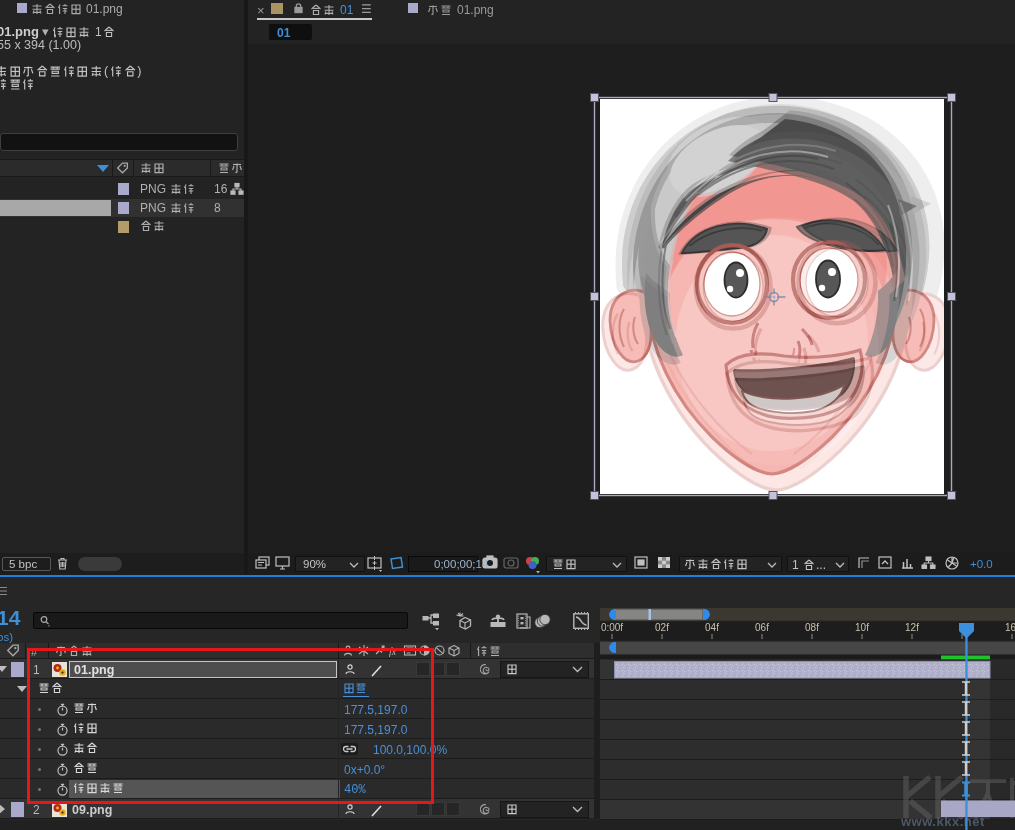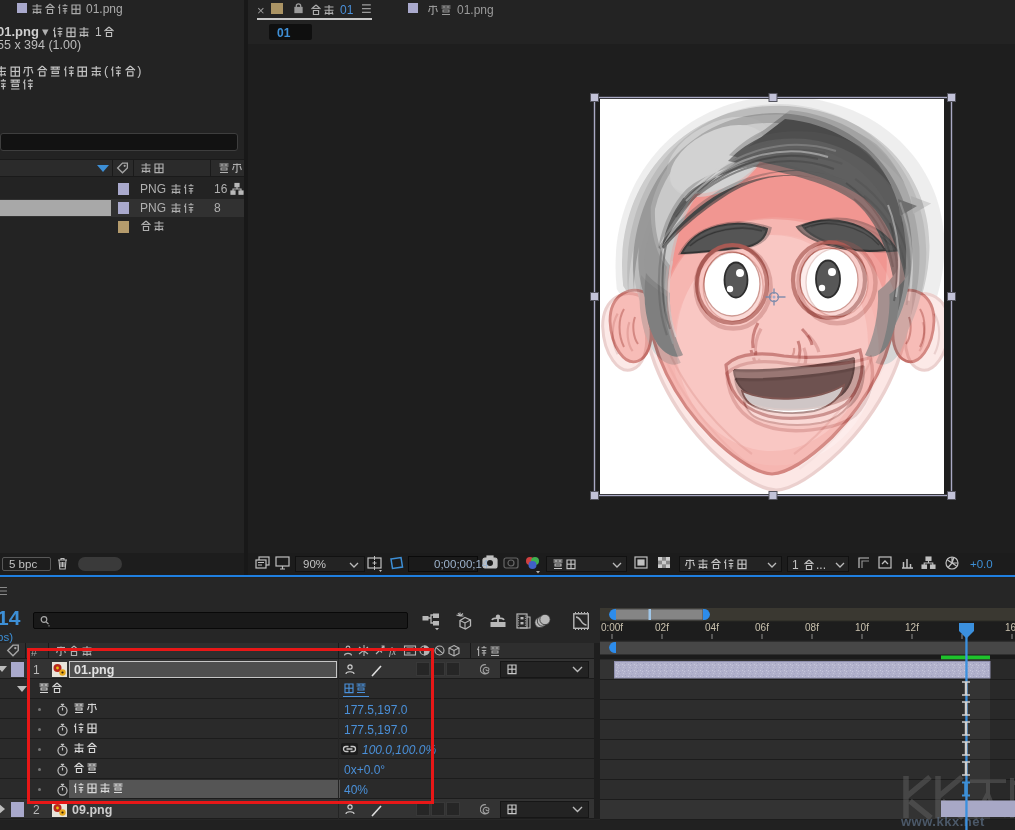--- a/index.html
+++ b/index.html
@@ -630,28 +630,28 @@
 <div class="lb" style="left:344px;top:762.5px;color:#4a90d9;font-size:12px;">0x+0.0°</div>
 <div class="lb" style="left:73px;top:782px;color:#dadada;font-size:12.5px;"><svg class="cj" width="12" height="12" viewBox="0 0 12 12">
       <use href="#g5"></use>
     </svg><svg class="cj" width="12" height="12" viewBox="0 0 12 12">
       <use href="#g1"></use>
     </svg><svg class="cj" width="12" height="12" viewBox="0 0 12 12">
       <use href="#g2"></use>
     </svg><svg class="cj" width="12" height="12" viewBox="0 0 12 12">
       <use href="#g6"></use>
     </svg></div>
-<div class="lb" style="left:344px;top:782.5px;color:#4a90d9;font-size:12px;">40%</div>
+<div class="lb" style="left:344px;top:782.5px;color:#4a90d9;font-size:12px;font-family:Liberation Mono, monospace;">40%</div>
 <svg class="abs" style="left:341px;top:743px" width="17" height="12" viewBox="0 0 17 12">
 <rect width="17" height="12" rx="2" fill="#1c1c1c"></rect>
 <g fill="none" stroke="#c9c9c9" stroke-width="1.3">
       <path d="M7.5 8.5 5 8.5a2.5 2.5 0 1 1 0-5h2.5M9.5 3.5H12a2.5 2.5 0 1 1 0 5H9.5M5.5 6h6"></path>
     </g>
   </svg>
-<div class="lb" style="left:362px;top:742.5px;color:#4a90d9;font-size:12px;font-style:italic;">100.0,100.0%</div>
+<div class="lb" style="left:373px;top:742.5px;color:#4a90d9;font-size:12px;">100.0,100.0%</div>
 <div class="abs" style="left:-1px;top:804px;width:0;height:0;border-top:5px solid transparent;border-bottom:5px solid transparent;border-left:6px solid #bdbdbd"></div>
 <div class="abs" style="left:11px;top:802px;width:13px;height:15px;background:#a9a9cc"></div>
 <div class="lb" style="left:33px;top:803px;color:#b9b9b9;font-size:12px;">2</div>
 <svg class="abs" style="left:52px;top:802px" width="15" height="15" viewBox="0 0 15 15">
     <rect width="15" height="15" fill="#e8e4da"></rect>
     <circle cx="5.5" cy="6" r="4" fill="#b8271b"></circle>
     <circle cx="5.5" cy="6" r="1.4" fill="#e8c011"></circle>
     <circle cx="10.5" cy="10.5" r="3.2" fill="#e8a81c"></circle>
     <circle cx="10.5" cy="10.5" r="1.1" fill="#332211"></circle>
   </svg>

